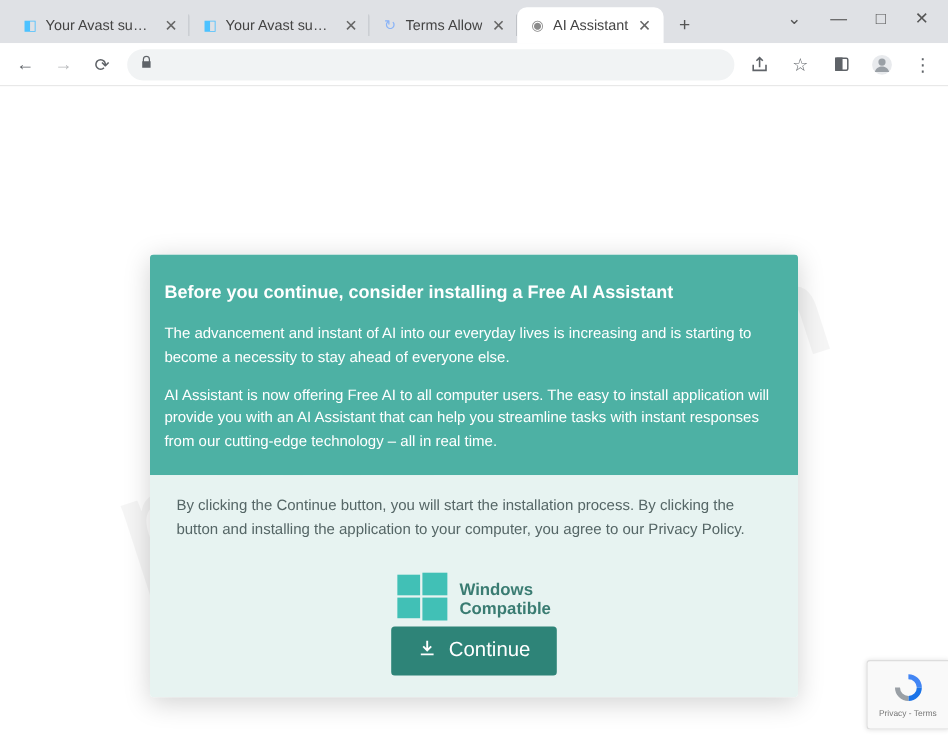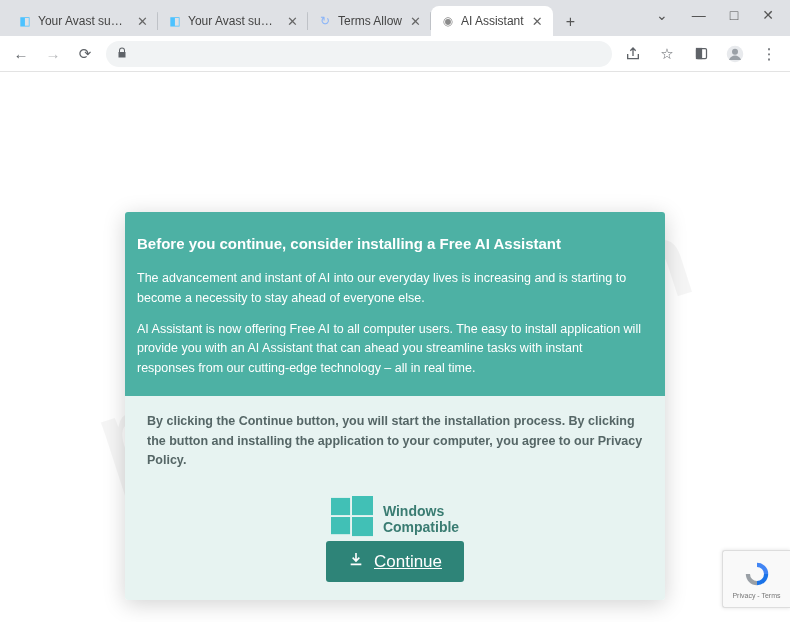--- a/index.html
+++ b/index.html
@@ -146,21 +146,20 @@
   .modal-top p:last-child { margin-bottom: 0; }
   .modal-bottom {
     background: #e7f3f1;
     padding: 16px 22px 18px 22px;
     color: #566;
   }
   .modal-bottom .consent {
     font-size: 12.5px;
     line-height: 1.55;
     margin-bottom: 26px;
-    font-weight: bold;
   }
   .modal-actions {
     display: flex;
     align-items: center;
     justify-content: space-between;
     flex-direction: column;
   }
   .win-compat {
     display: flex; align-items: center; gap: 10px;
   }
@@ -172,21 +171,20 @@
   }
   .continue-btn {
     background: #2e8478;
     color: #fff;
     border: none;
     padding: 10px 22px;
     font-size: 17px;
     border-radius: 3px;
     display: flex; align-items: center; gap: 10px;
     cursor: pointer;
-    text-decoration: underline;
   }
   .continue-btn svg { width: 16px; height: 16px; }
 
   .recaptcha-badge {
     position: absolute;
     right: 0; bottom: 14px;
     width: 68px; height: 58px;
     background: #f9f9f9;
     border: 1px solid #ddd;
     border-right: none;
@@ -266,21 +264,21 @@
   </div>
 </div>
 
 <div class="page">
   <div class="watermark">pcrisk.com</div>
 
   <div class="modal">
     <div class="modal-top">
       <h3>Before you continue, consider installing a Free AI Assistant</h3>
       <p>The advancement and instant of AI into our everyday lives is increasing and is starting to become a necessity to stay ahead of everyone else.</p>
-      <p>AI Assistant is now offering Free AI to all computer users. The easy to install application will provide you with an AI Assistant that can ahead you streamline tasks with instant responses from our cutting-edge technology – all in real time.</p>
+      <p>AI Assistant is now offering Free AI to all computer users. The easy to install application will provide you with an AI Assistant that can help you streamline tasks with instant responses from our cutting-edge technology – all in real time.</p>
     </div>
     <div class="modal-bottom">
       <div class="consent">By clicking the Continue button, you will start the installation process. By clicking the button and installing the application to your computer, you agree to our Privacy Policy.</div>
       <div class="modal-actions">
         <div class="win-compat">
           <span>
             <svg width="42" height="42" viewBox="0 0 88 88">
               <rect x="0" y="4" width="40" height="36" fill="#41c0b6"></rect>
               <rect x="44" y="0" width="44" height="40" fill="#41c0b6"></rect>
               <rect x="0" y="44" width="40" height="36" fill="#41c0b6"></rect>

